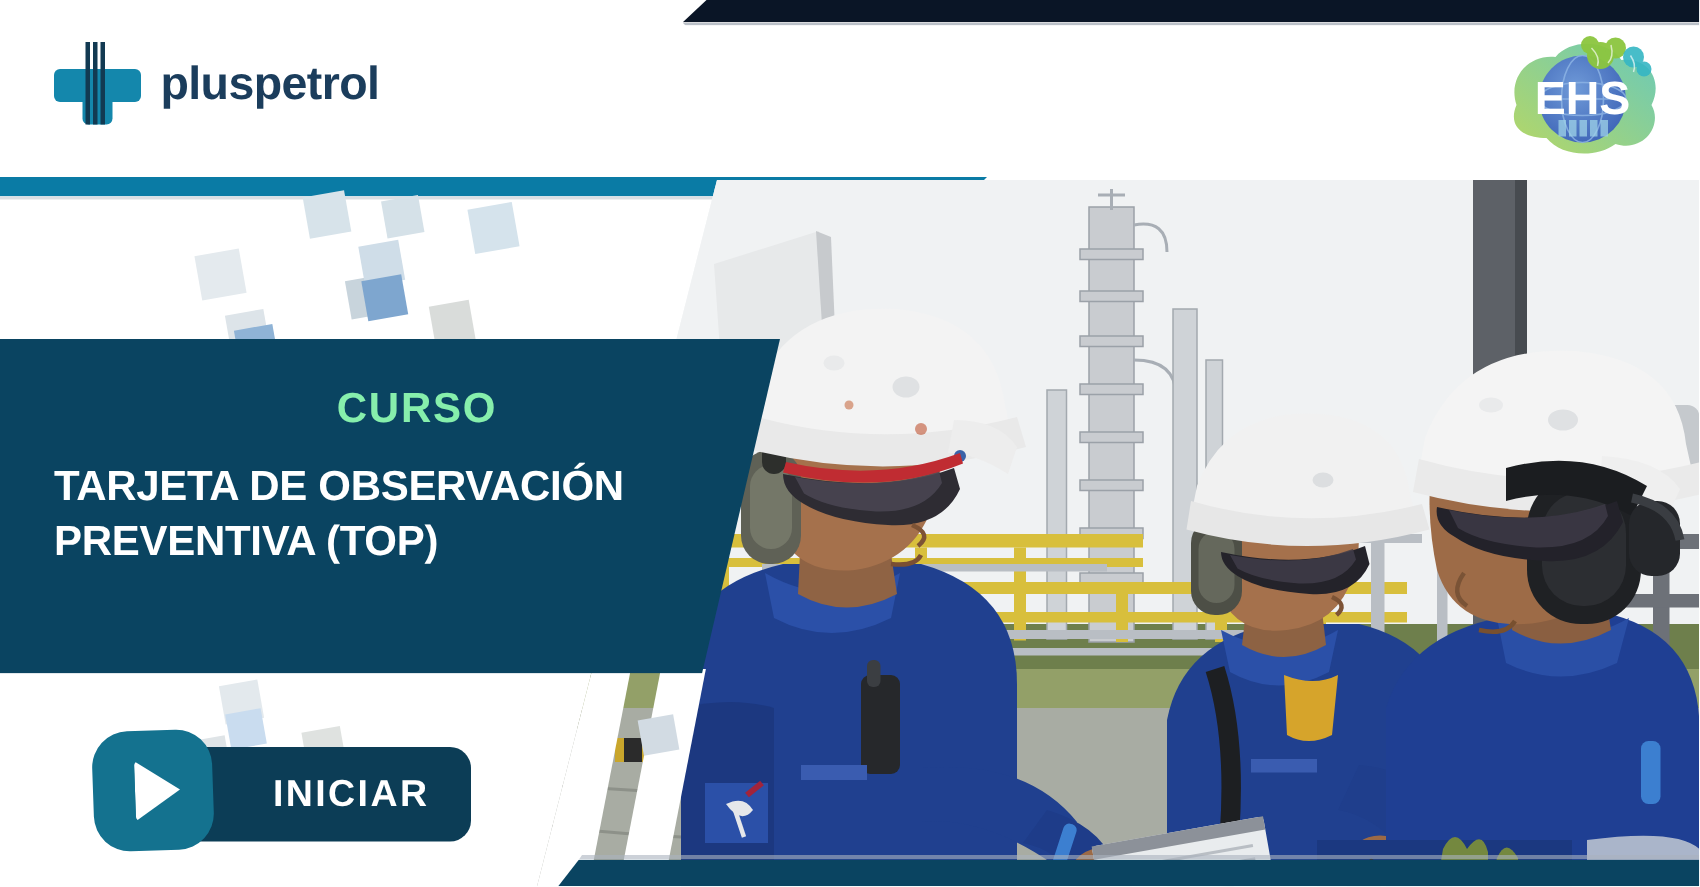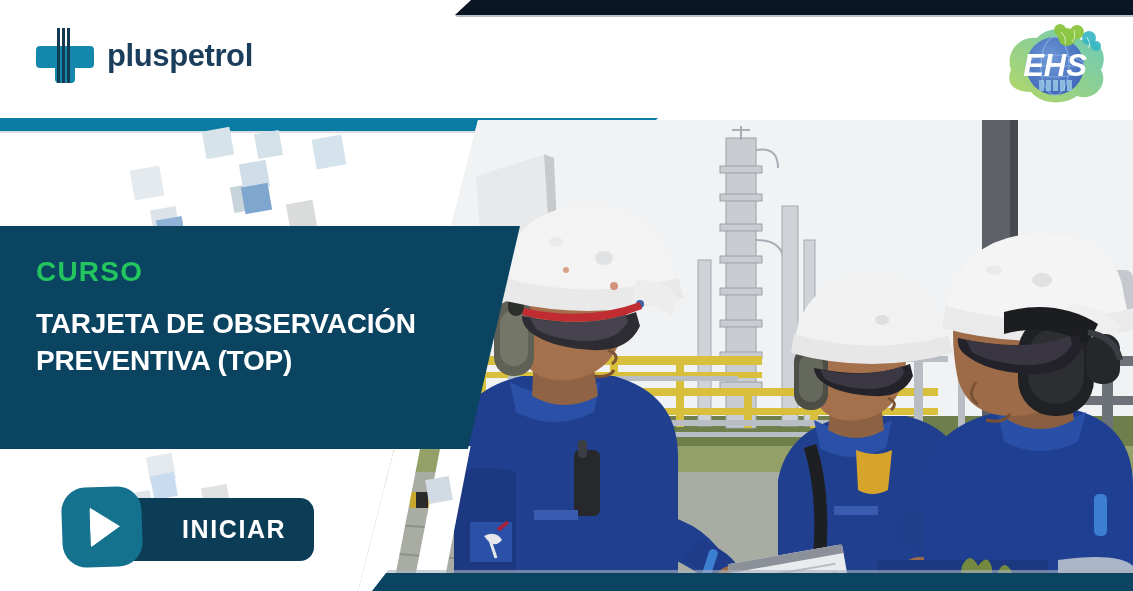--- a/index.html
+++ b/index.html
@@ -63,21 +63,21 @@
     position:absolute; top:0; width:3px; height:55px; background:#123a52;
   }
   .pp-mark .bar.b1{ left:21px; }
   .pp-mark .bar.b2{ left:26px; }
   .pp-mark .bar.b3{ left:31px; }
   .logo-text{
     font-size:31px; font-weight:bold; color:#1b3d5c; letter-spacing:-0.4px;
   }
 
   
-  .ehs-wrap{ position:absolute; right:18px; top:18px; width:118px; height:90px;font-style:italic; }
+  .ehs-wrap{ position:absolute; right:18px; top:18px; width:118px; height:90px; }
   .ehs-wrap svg{ display:block; }
 
   
   .sq{ position:absolute; }
 
   
   .photo{
     position:absolute; left:358px; top:120px; width:775px; height:471px;
     overflow:hidden;
     clip-path:polygon(120px 0, 100% 0, 100% 100%, 0 100%);
@@ -460,21 +460,21 @@
       <div class="sq" style="left: 314px; top: 137px; width: 30px; height: 30px; background: rgb(213, 227, 236); transform: rotate(-10deg);"></div>
       <div class="sq" style="left: 148px; top: 455px; width: 26px; height: 26px; background: rgb(227, 233, 237); transform: rotate(-10deg);"></div>
       <div class="sq" style="left: 152px; top: 474px; width: 24px; height: 24px; background: rgb(201, 220, 239); transform: rotate(-10deg);"></div>
       <div class="sq" style="left: 128px; top: 492px; width: 24px; height: 24px; background: rgb(223, 228, 231); transform: rotate(-10deg);"></div>
       <div class="sq" style="left: 203px; top: 486px; width: 26px; height: 26px; background: rgb(223, 226, 224); transform: rotate(-10deg);"></div>
       <div class="sq" style="left: 427px; top: 478px; width: 24px; height: 24px; background: rgb(210, 219, 227); transform: rotate(-10deg);"></div>
     </div>
 
   <div class="title-block" style="background: rgb(10, 68, 97);">
     <div class="tb-inner">
-      <div class="kicker" style="color: #22c55e;">CURSO</div>
+      <div class="kicker" style="color: #86efac; text-align: center;">CURSO</div>
       <div class="course-title" style="color: rgb(255, 255, 255);">
         <div>TARJETA DE OBSERVACIÓN</div>
         <div>PREVENTIVA (TOP)</div>
       </div>
     </div>
   </div>
 
   <div class="bottom-bar-shadow"></div>
   <div class="bottom-bar" style="background: rgb(10, 68, 97);"></div>
 

